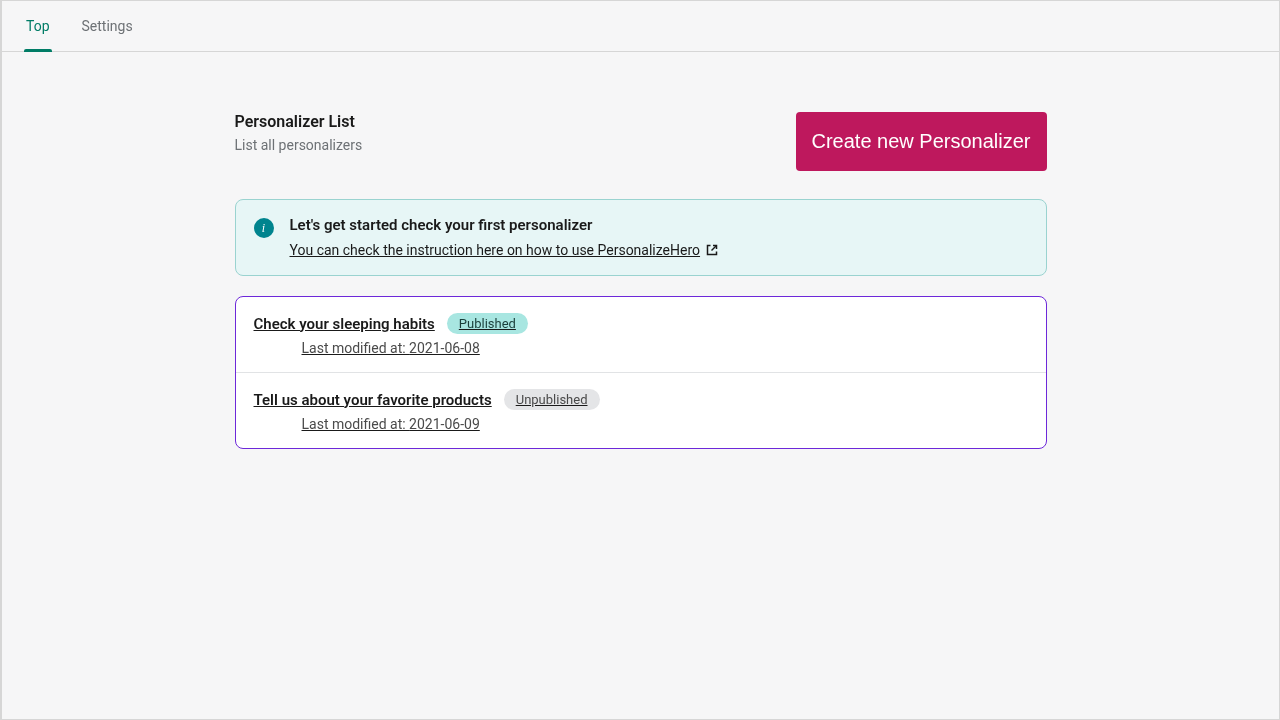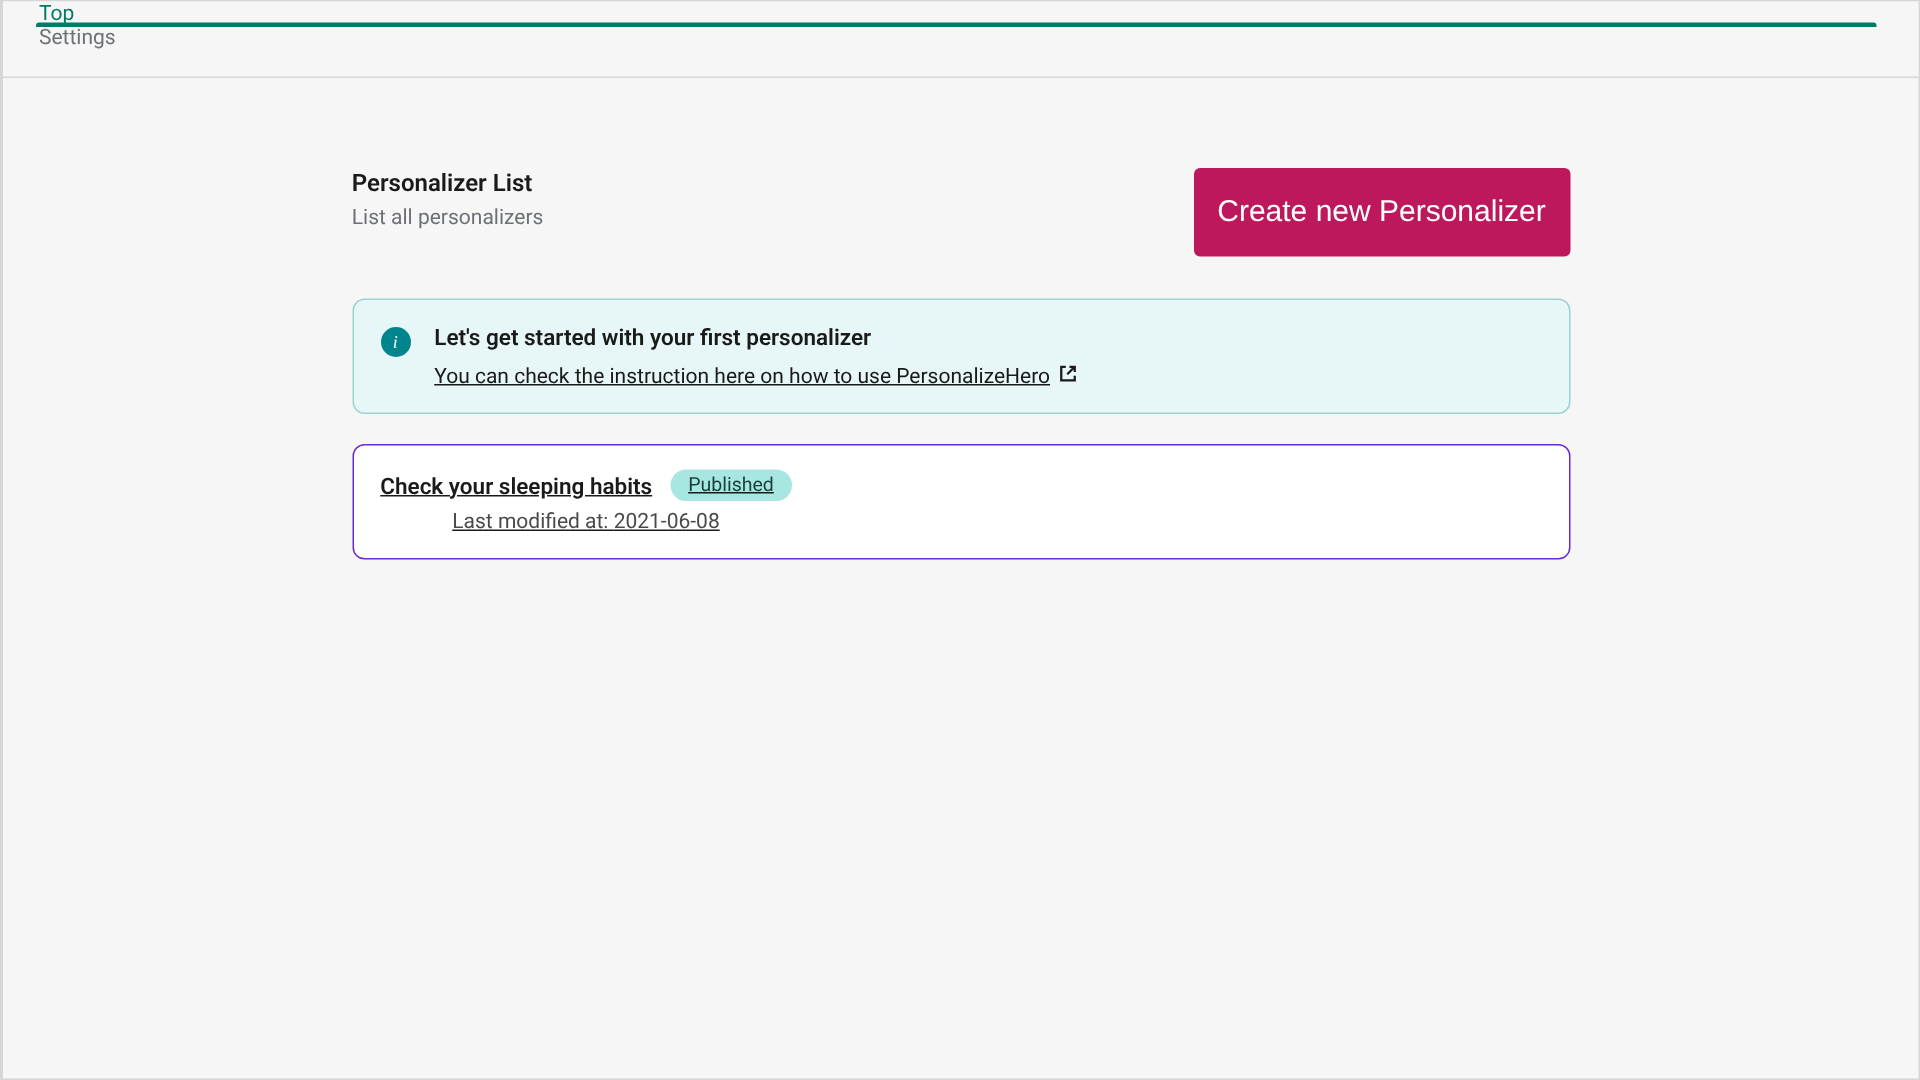--- a/index.html
+++ b/index.html
@@ -23,21 +23,20 @@
   }
 
   
   .tabbar {
     height: 51px;
     border-bottom: 1px solid #d6d6d6;
     display: flex;
     align-items: stretch;
     padding-left: 22px;
     background: #f6f6f7;
-    flex-direction: column;
   }
   .tab {
     display: flex;
     align-items: center;
     font-size: 14px;
     color: #6d7175;
     cursor: pointer;
     position: relative;
     padding: 0 2px;
     margin-right: 28px;
@@ -116,21 +115,21 @@
     font-size: 15px;
     font-weight: 600;
     color: #1a1a1a;
     margin: 0 0 6px 0;
   }
   .banner-link {
     font-size: 14px;
     color: #1a1a1a;
     text-decoration: underline;
     display: inline-flex;
-    align-items: flex-start;
+    align-items: center;
     gap: 6px;
     cursor: pointer;
   }
   .ext-icon {
     width: 12px; height: 12px;
     position: relative;
     display: inline-block;
   }
   .ext-icon svg { display:block; }
 
@@ -187,21 +186,21 @@
       <div>
         <h1 class="page-title">Personalizer List</h1>
         <p class="page-subtitle">List all personalizers</p>
       </div>
       <button class="btn-primary">Create new Personalizer</button>
     </div>
 
     <div class="banner">
       <div class="banner-icon">i</div>
       <div class="banner-body">
-        <p class="banner-title">Let's get started with your first personalizer</p>
+        <p class="banner-title">Let's get started check your first personalizer</p>
         <a class="banner-link">
           <span>You can check the instruction here on how to use PersonalizeHero</span>
           <span class="ext-icon">
             <svg viewBox="0 0 12 12" width="12" height="12" fill="none" stroke="#1a1a1a" stroke-width="1.5">
               <path d="M4.5 1.5H1.5v9h9V7.5"></path>
               <path d="M7 1.5h3.5V5"></path>
               <path d="M10.5 1.5L5.5 6.5"></path>
             </svg>
           </span>
         </a>
@@ -213,17 +212,26 @@
       <div class="list-row">
         <div class="row-top">
           <span class="row-title">Check your sleeping habits</span>
           <span class="badge published">Published</span>
         </div>
         <div class="row-sub">
           <span>Last modified at: </span><span>2021-06-08</span>
         </div>
       </div>
 
+      <div class="list-row">
+        <div class="row-top">
+          <span class="row-title">Tell us about your favorite products</span>
+          <span class="badge unpublished">Unpublished</span>
+        </div>
+        <div class="row-sub">
+          <span>Last modified at: </span><span>2021-06-09</span>
+        </div>
+      </div>
 
     </div>
 
   </div>
 </div>
 
 </body></html>

